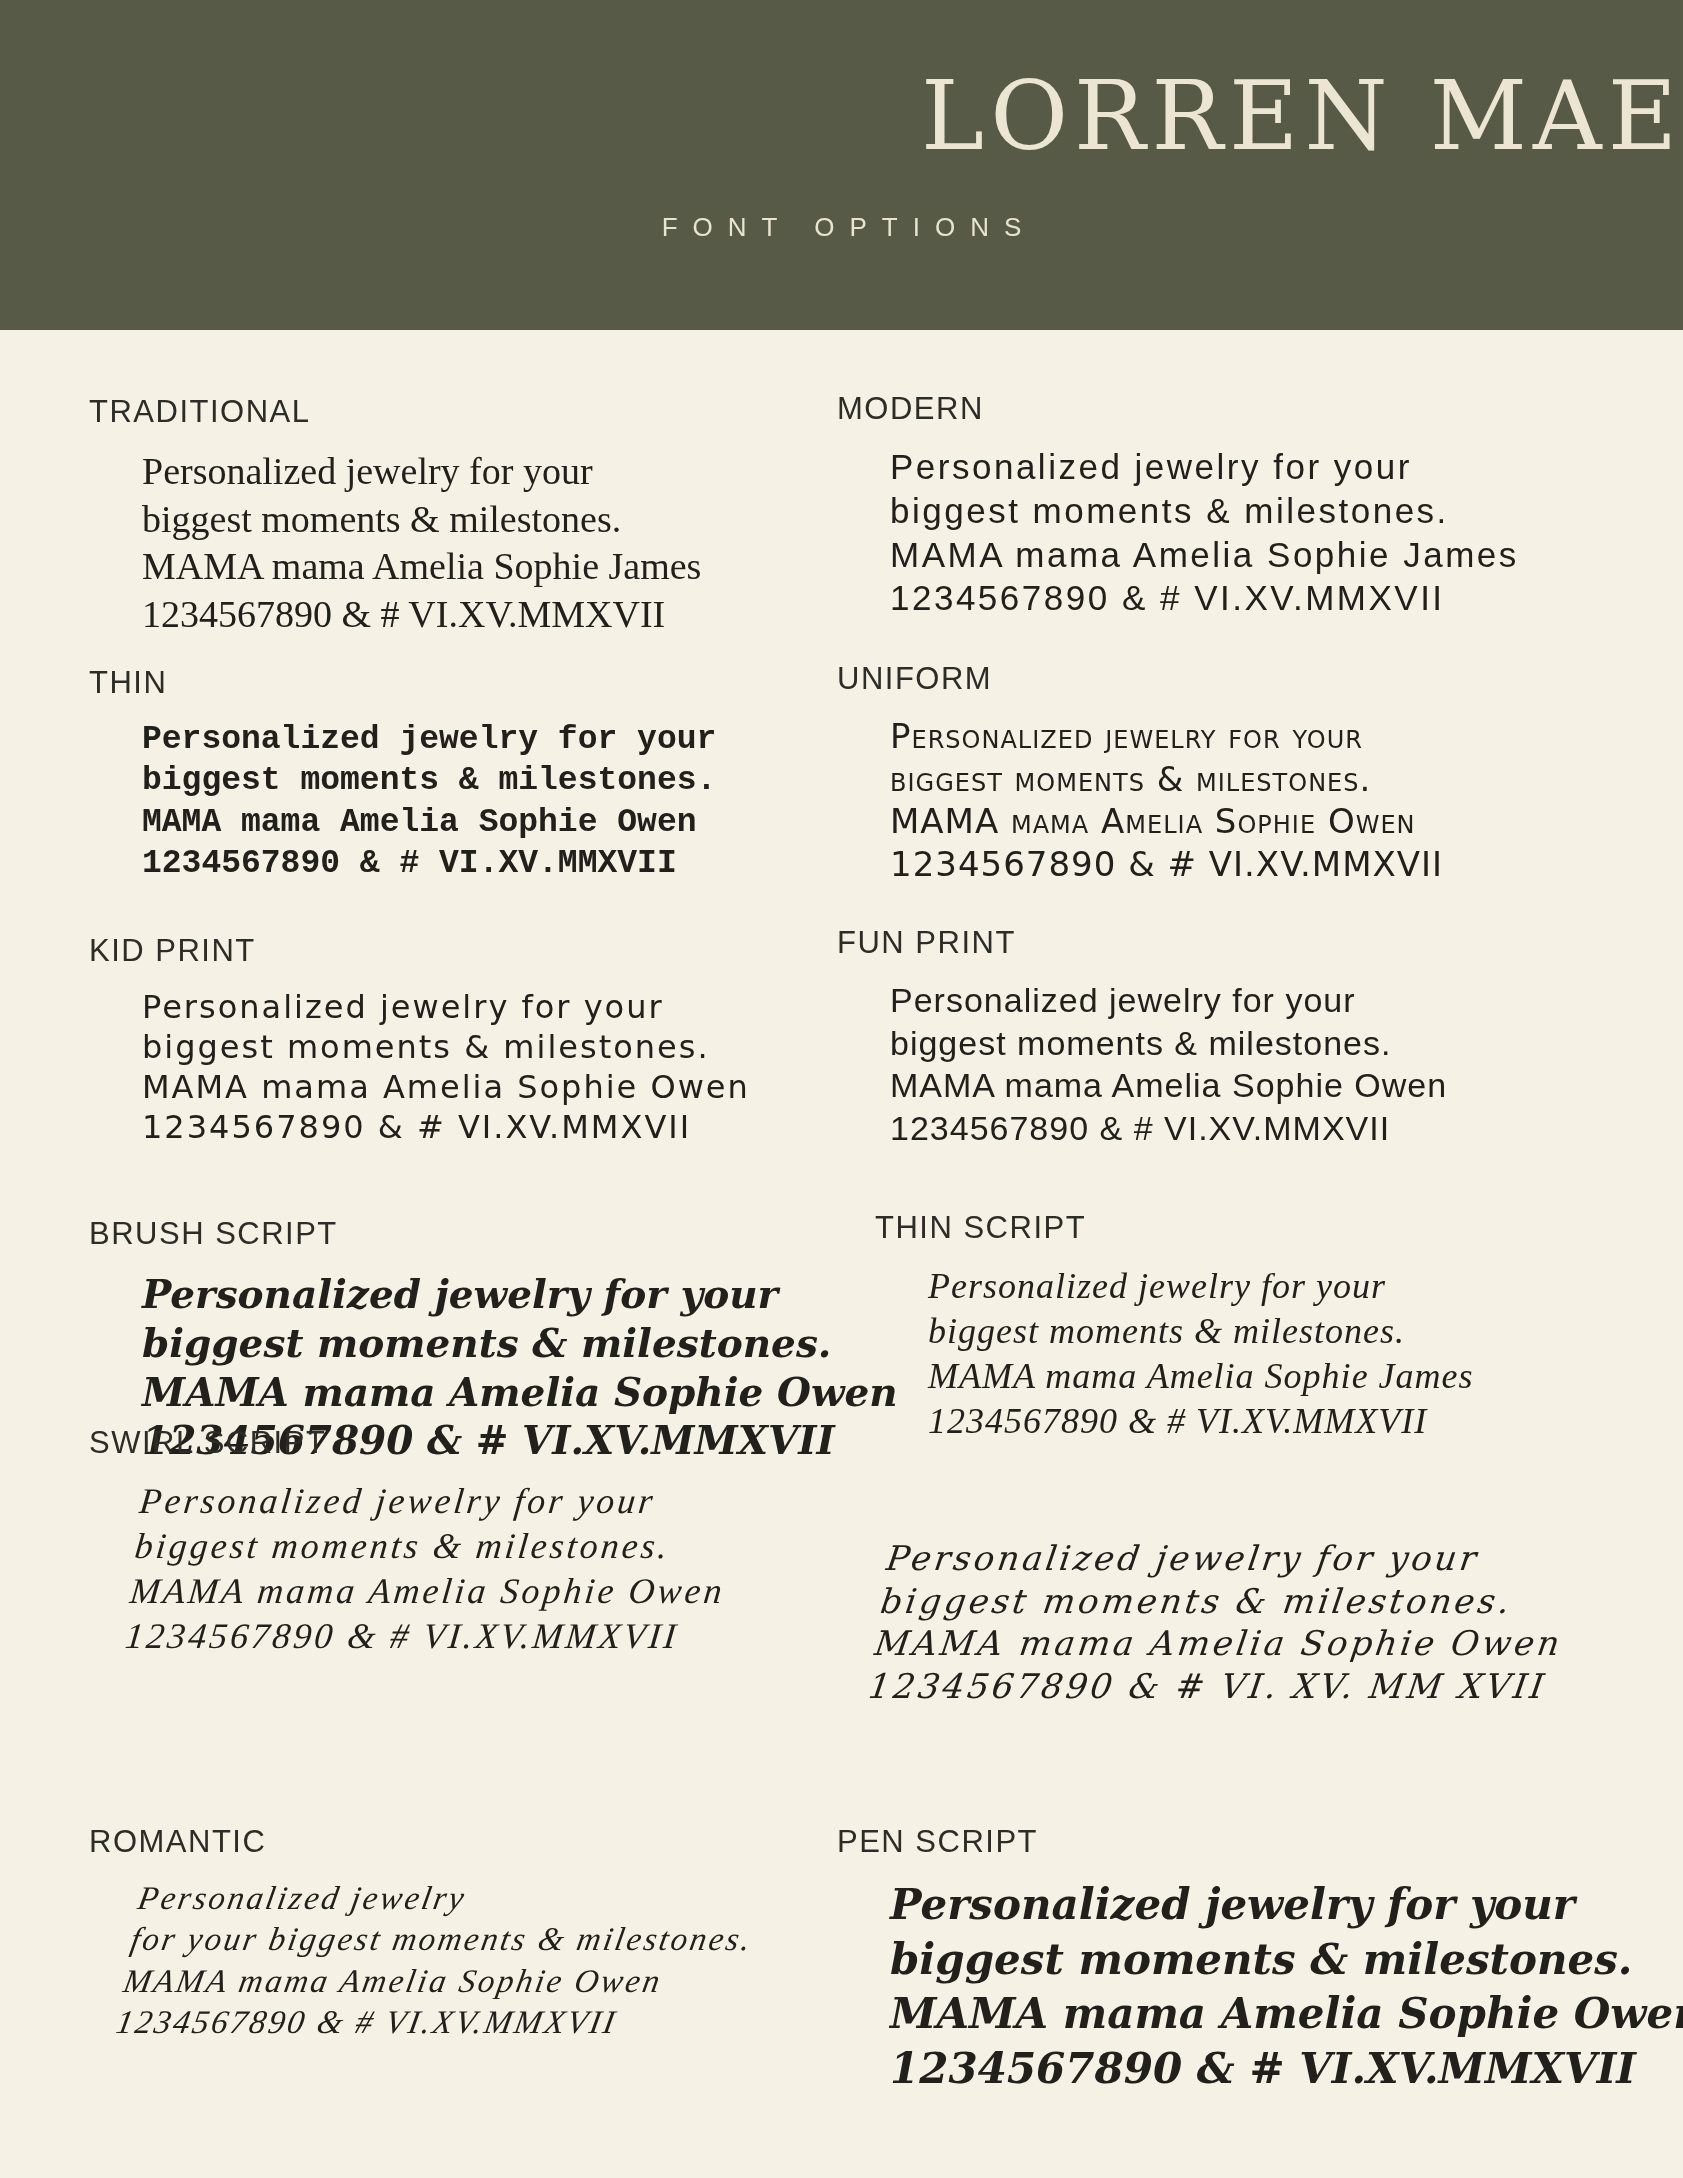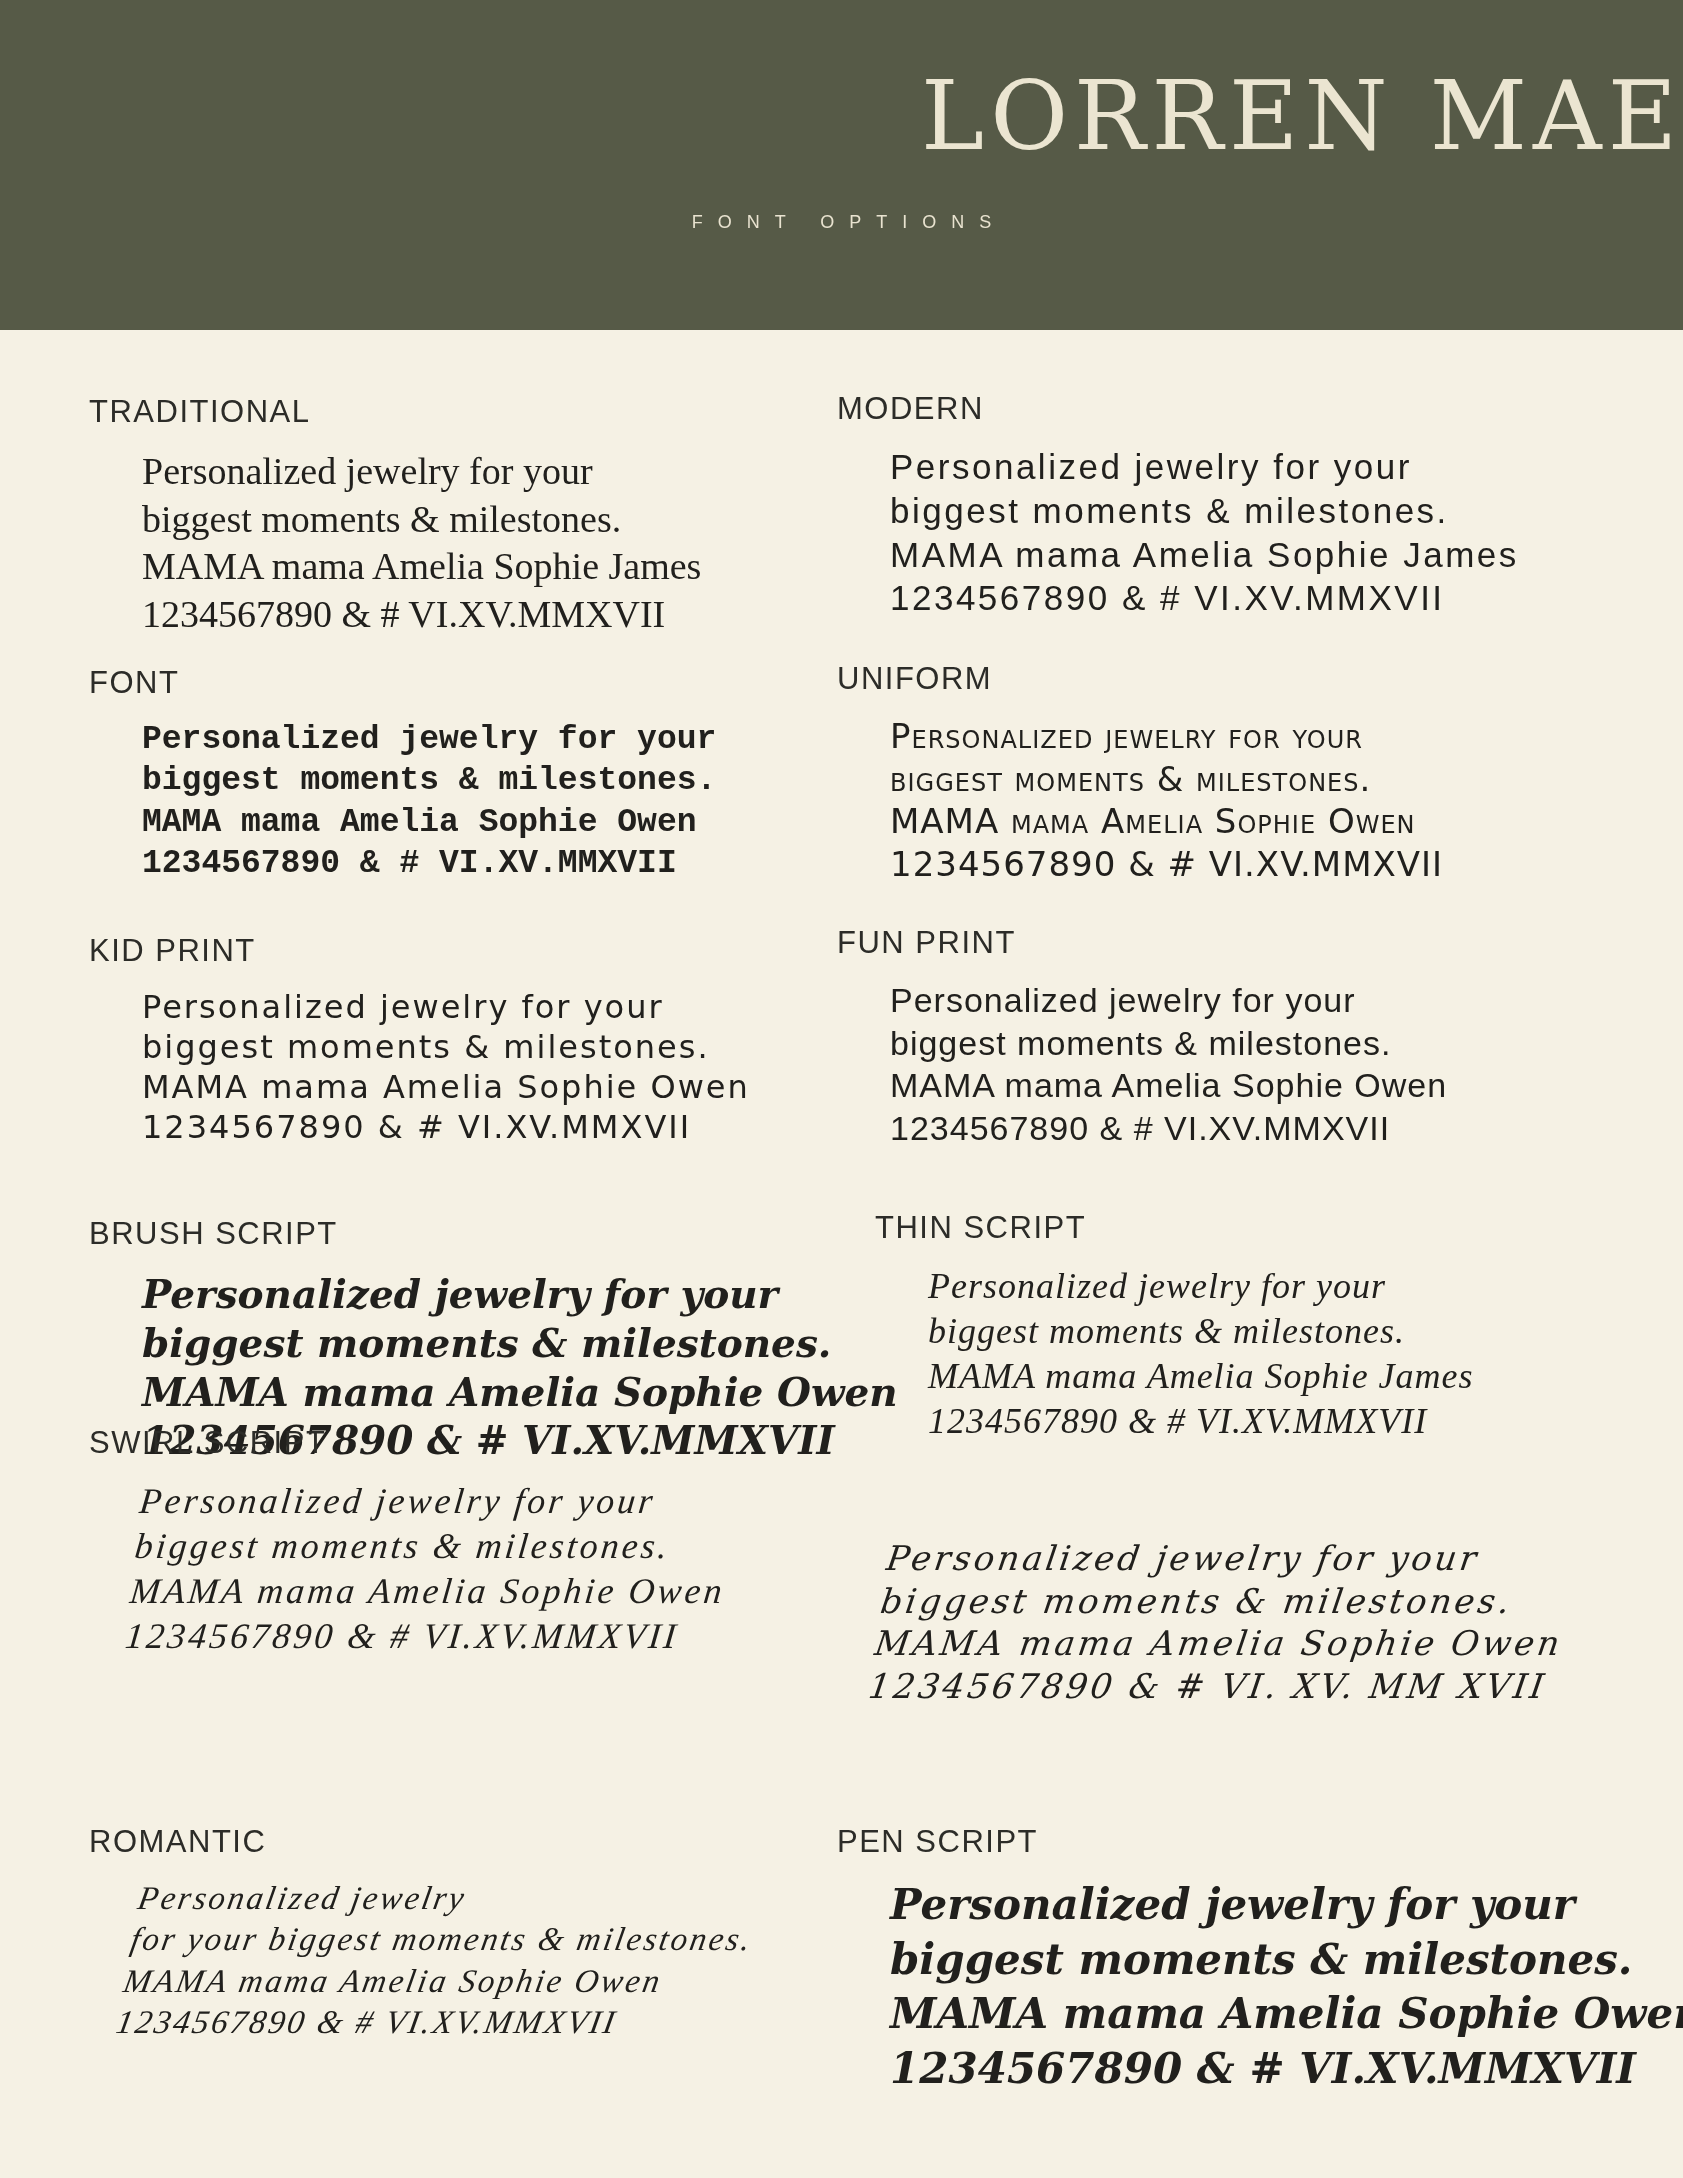--- a/index.html
+++ b/index.html
@@ -36,21 +36,21 @@
     font-size: 95px;
     letter-spacing: 6px;
     color: #ebe5d1;
   }
   .subtitle {
     position: absolute;
     top: 212px;
     left: 0;
     width: 100%;
     text-align: center;
-    font-size: 18px;
+    font-size: 26px;
     font-weight: 400;
     letter-spacing: 15px;
     text-indent: 15px;
     color: #e9e3d0;
   }
 
   
   .section { position: absolute; }
   .label {
     margin: 0;
@@ -181,21 +181,21 @@
   <h2 class="label">MODERN</h2>
   <div class="sample">
     <div class="line">Personalized jewelry for your</div>
     <div class="line">biggest moments &amp; milestones.</div>
     <div class="line">MAMA mama Amelia Sophie James</div>
     <div class="line">1234567890 &amp; # VI.XV.MMXVII</div>
   </div>
 </section>
 
 <section class="section pos-2 f-type">
-  <h2 class="label">FONT</h2>
+  <h2 class="label">THIN</h2>
   <div class="sample">
     <div class="line">Personalized jewelry for your</div>
     <div class="line">biggest moments &amp; milestones.</div>
     <div class="line">MAMA mama Amelia Sophie Owen</div>
     <div class="line">1234567890 &amp; # VI.XV.MMXVII</div>
   </div>
 </section>
 
 <section class="section pos-3 f-uniform">
   <h2 class="label">UNIFORM</h2>

